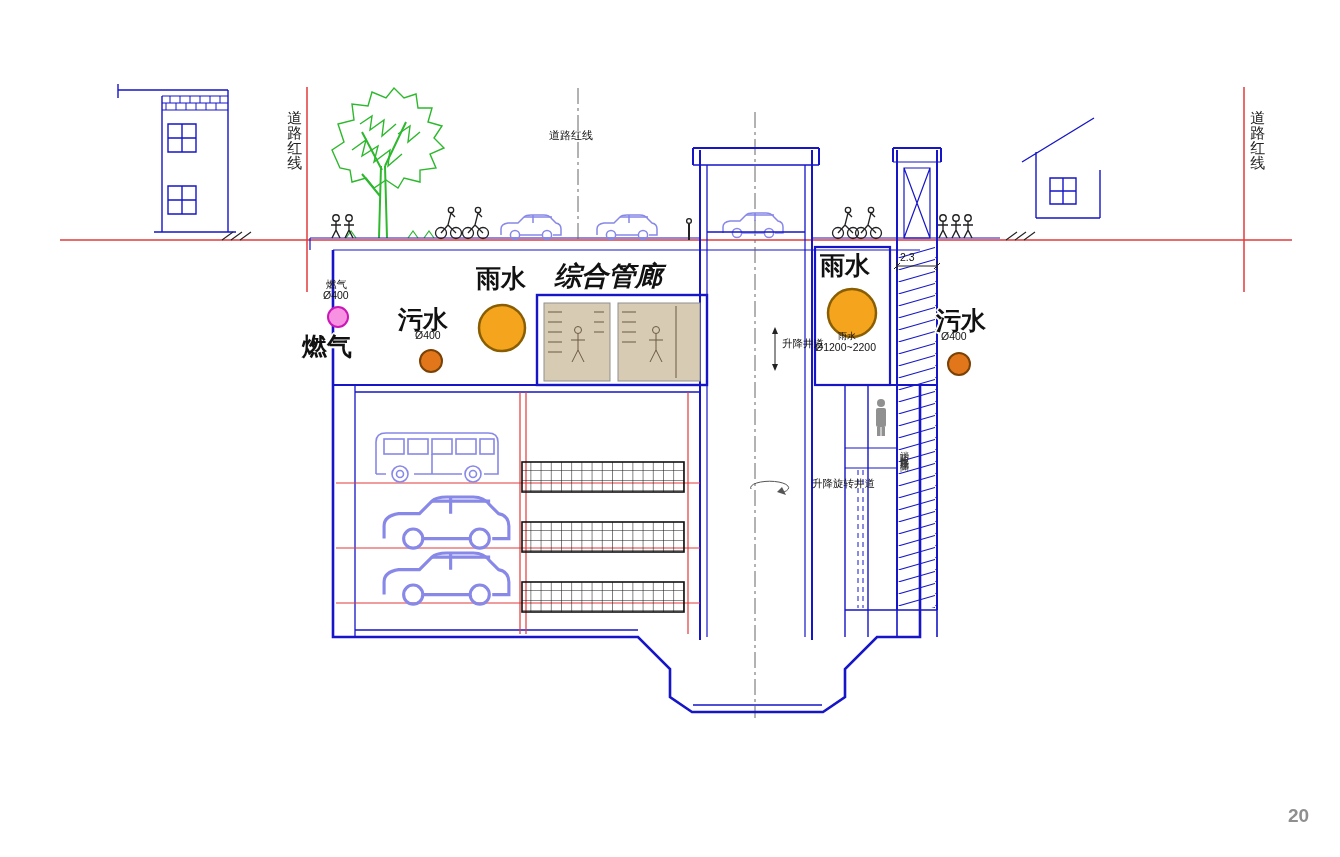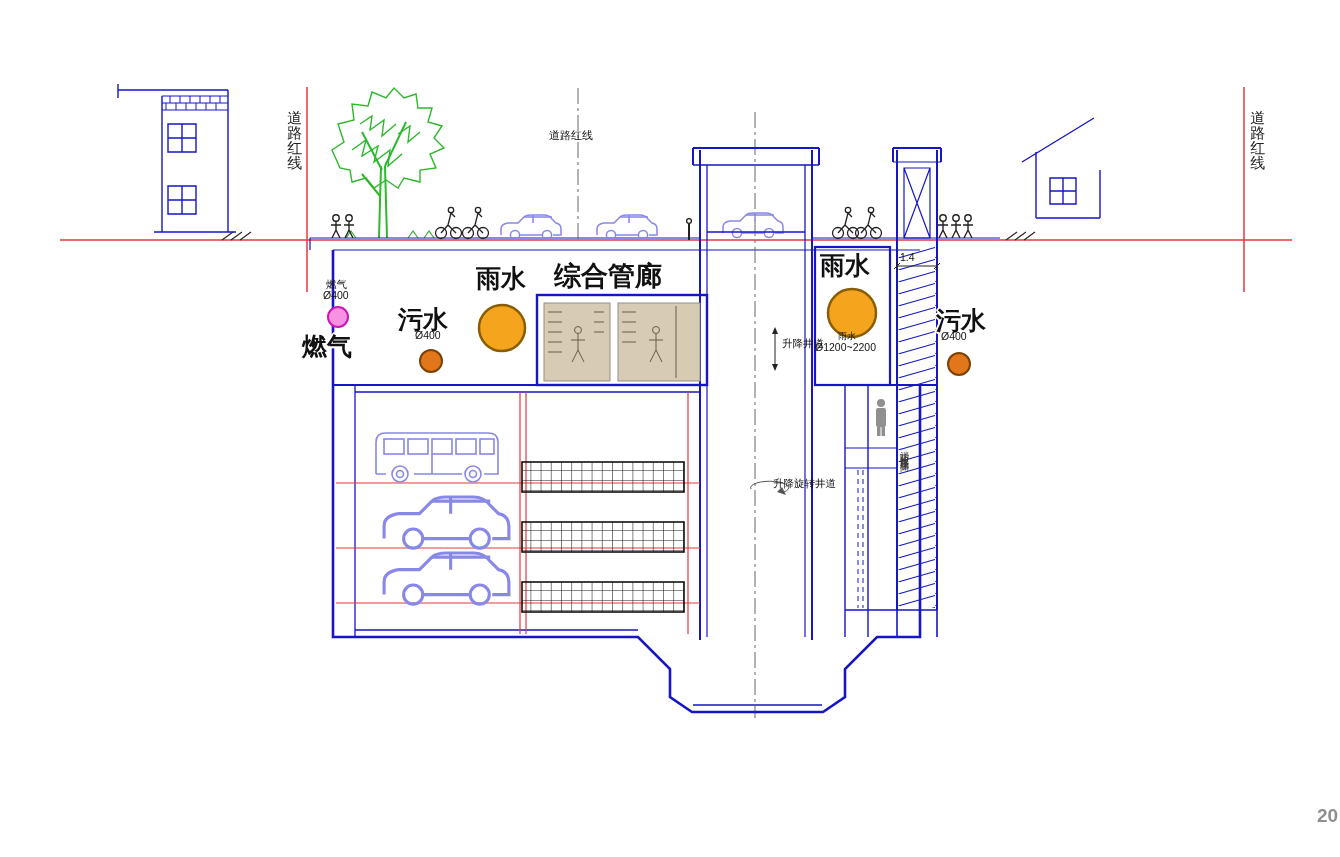--- a/index.html
+++ b/index.html
@@ -3,29 +3,29 @@
 <meta charset="utf-8">
 <style>
   html,body{margin:0;padding:0;background:#fff;}
   .stage{position:relative;width:1340px;height:857px;background:#ffffff;overflow:hidden;
          font-family:"Liberation Sans",sans-serif;}
   .stage svg{position:absolute;left:0;top:0;}
   .lbl{position:absolute;color:#111;white-space:nowrap;line-height:1.05;}
   .bold{font-weight:700;font-size:25px;
         text-shadow:2px 0 0 #fff,-2px 0 0 #fff,0 2px 0 #fff,0 -2px 0 #fff,
                     1px 1px 0 #fff,-1px -1px 0 #fff,1px -1px 0 #fff,-1px 1px 0 #fff;}
-  .big{font-size:27px;}
+  .big{font-size:27px;font-style:italic;}
   .t11{font-size:11px;}
   .t10{font-size:10.5px;}
   .t9{font-size:9px;}
   .vert{writing-mode:vertical-rl;text-orientation:upright;letter-spacing:15px;
         font-size:15px;color:#222;}
   .vert-sm{writing-mode:vertical-rl;text-orientation:upright;letter-spacing:2px;
         font-size:9px;color:#333;}
-  .pageno{font-size:19px;font-weight:700;color:#8f8f8f;margin-left:29px;}
+  .pageno{font-size:19px;font-weight:700;color:#8f8f8f;}
   .sB{stroke:#1616c8;fill:none;}
   .sR{stroke:#e23b3b;fill:none;}
   .sG{stroke:#2db82d;fill:none;}
   .sP{stroke:#8888e8;fill:none;}
   .sK{stroke:#222;fill:none;}
   .sT{stroke:#6a5a42;fill:none;}
 </style>
 </head>
 <body>
 
@@ -217,21 +217,21 @@
 <div class="lbl t10" style="left:415px;top:330px">Ø400</div>
 
 <div class="lbl bold" style="left:820px;top:252px">雨水</div>
 <div class="lbl t9" style="left:838px;top:332px">雨水</div>
 <div class="lbl t10" style="left:815px;top:342px">Ø1200~2200</div>
 
 <div class="lbl bold" style="left:936px;top:307px">污水</div>
 <div class="lbl t10" style="left:941px;top:331px">Ø400</div>
 
 <div class="lbl t10" style="left:782px;top:338px">升降井道</div>
-<div class="lbl t10" style="left:773px;top:478px">升降旋转井道</div>
+<div class="lbl t10" style="left:812px;top:478px">升降旋转井道</div>
 
 <div class="lbl vert-sm" style="left:899px;top:444px">消防检修楼梯间</div>
 
-<div class="lbl t10" style="left:900px;top:252px">1.4</div>
+<div class="lbl t10" style="left:900px;top:252px">2.3</div>
 
 <div class="lbl pageno" style="left:1288px;top:806px">20</div>
 
 </div>
 
 </body></html>

